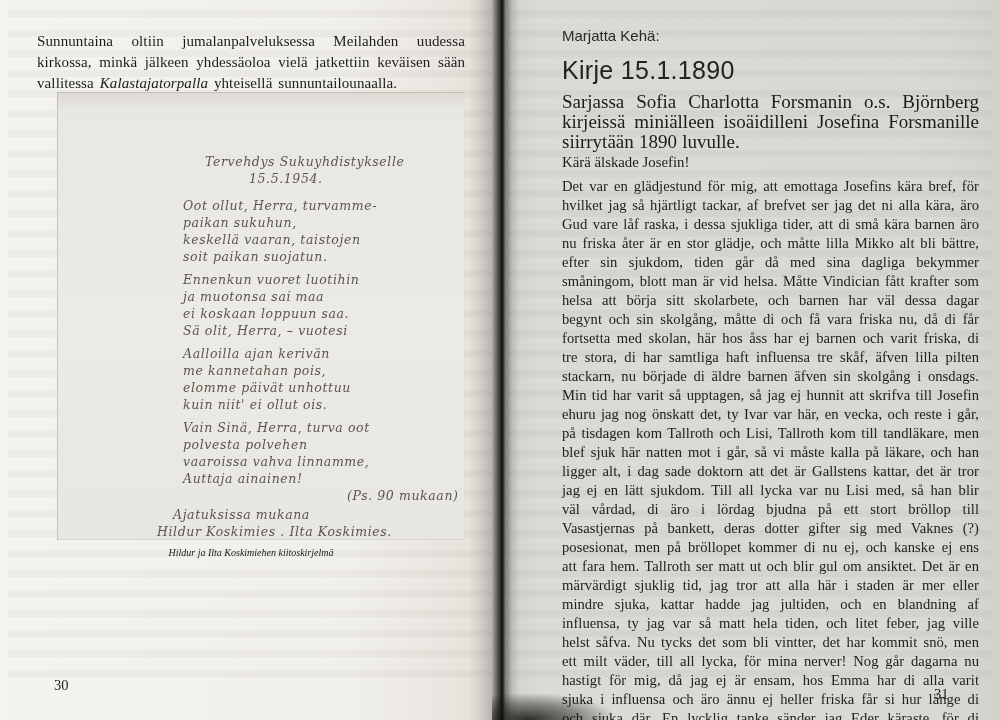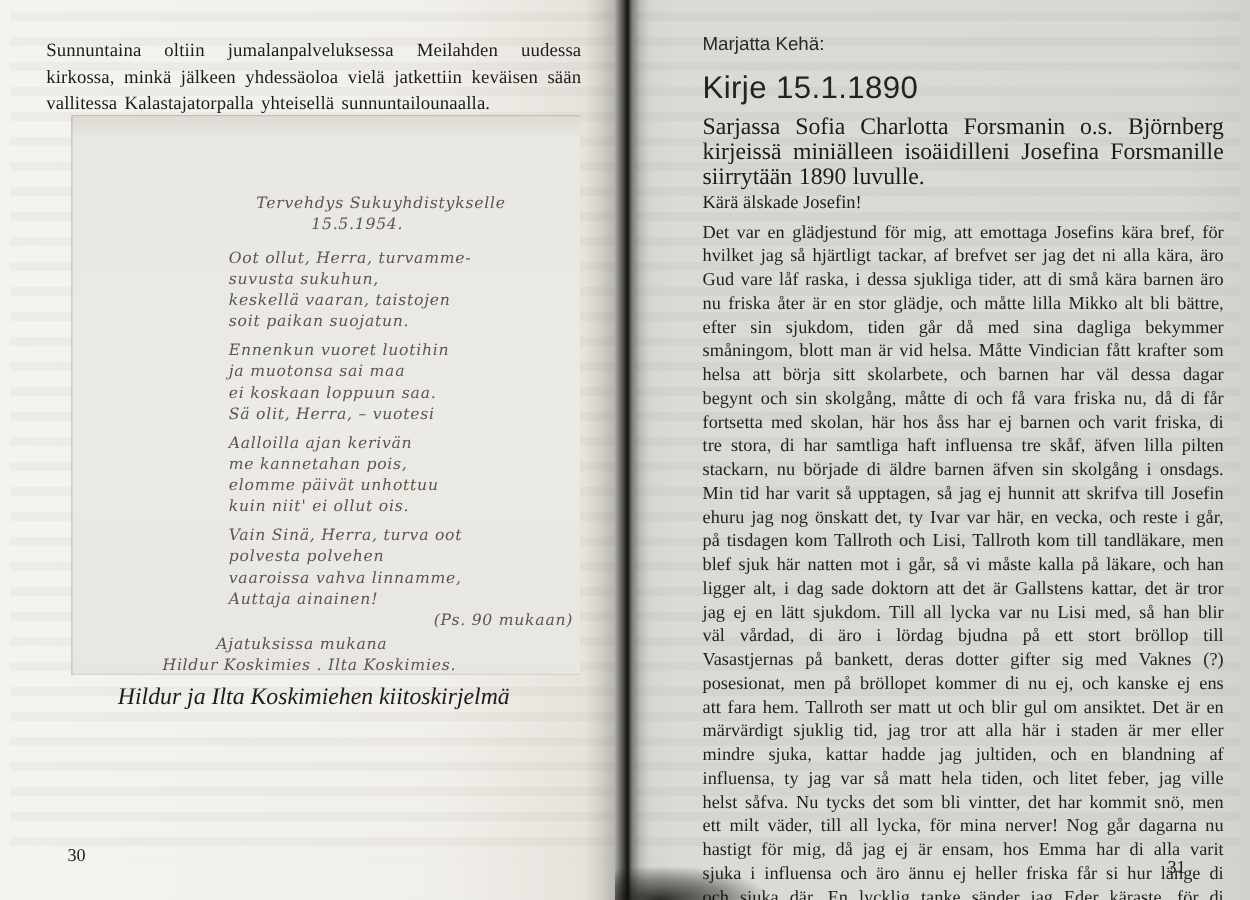--- a/index.html
+++ b/index.html
@@ -51,21 +51,21 @@
     background: radial-gradient(ellipse at 30% 100%, rgba(15,14,12,0.85) 0%, rgba(15,14,12,0.4) 45%, rgba(15,14,12,0) 75%);
     pointer-events: none;
   }
 
   
   #left-paragraph {
     position: absolute; left: 37px; top: 16px; width: 428px;
     font-size: 15px; line-height: 21px; text-align: justify;
     letter-spacing: 0.1px; word-spacing: 2px;
   }
-  #left-paragraph .it { }
+  #left-paragraph .it { font-style: italic; }
 
   #letter-photo {
     position: absolute; left: 57px; top: 92px; width: 407px; height: 447px;
     background: linear-gradient(180deg, #dddbd4 0%, #e9e7e1 4%, #eceae4 55%, #e8e6e0 100%);
     border-top: 1px solid #c2bfb7;
     box-shadow: inset 1px 0 0 rgba(90,85,75,0.25), inset 0 -1px 0 rgba(90,85,75,0.12);
     overflow: hidden;
   }
   .hw {
     font-family: "DejaVu Serif", serif;
@@ -74,25 +74,25 @@
     font-size: 12.5px;
     line-height: 17px;
     letter-spacing: 0.6px;
   }
   #hw-heading { margin: 60px 0 0 148px; }
   #hw-date    { margin: 0 0 0 192px; }
   .hw-stanza  { margin: 6px 0 0 126px; }
   .hw-stanza.first { margin-top: 10px; }
   #hw-attribution { margin: 0 0 0 290px; }
   #hw-closing { margin: 2px 0 0 116px; }
-  #hw-signature { margin: 0 0 0 73px; }
+  #hw-signature { margin: 0 0 0 100px; }
 
   #left-caption {
     position: absolute; left: 37px; top: 547px; width: 428px;
-    text-align: center; font-style: italic; font-size: 19px;
+    text-align: center; font-style: italic; font-size: 10px;
   }
   .page-number { position: absolute; font-size: 14.5px; }
   #page-number-30 { left: 54px; top: 677px; }
   #page-number-31 { left: 934px; top: 686px; }
 
   
   .r { position: absolute; left: 62px; width: 417px; }
   #author-line {
     top: 27px;
     font-family: "Liberation Sans", sans-serif;
@@ -129,21 +129,21 @@
 
   <div class="page" id="page-left">
     <p id="left-paragraph"><span>Sunnuntaina oltiin jumalanpalveluksessa Meilahden uudessa kirkossa, minkä jälkeen yhdessäoloa vielä jatkettiin keväisen sään vallitessa </span><span class="it">Kalastajatorpalla</span><span> yhteisellä sunnuntailounaalla.</span></p>
 
     <div id="letter-photo">
       <div class="hw" id="hw-heading">Tervehdys Sukuyhdistykselle</div>
       <div class="hw" id="hw-date">15.5.1954.</div>
 
       <div class="hw-stanza first">
         <div class="hw">Oot ollut, Herra, turvamme-</div>
-        <div class="hw">suvusta sukuhun,</div>
+        <div class="hw">paikan sukuhun,</div>
         <div class="hw">keskellä vaaran, taistojen</div>
         <div class="hw">soit paikan suojatun.</div>
       </div>
 
       <div class="hw-stanza">
         <div class="hw">Ennenkun vuoret luotihin</div>
         <div class="hw">ja muotonsa sai maa</div>
         <div class="hw">ei koskaan loppuun saa.</div>
         <div class="hw">Sä olit, Herra, – vuotesi</div>
       </div>

